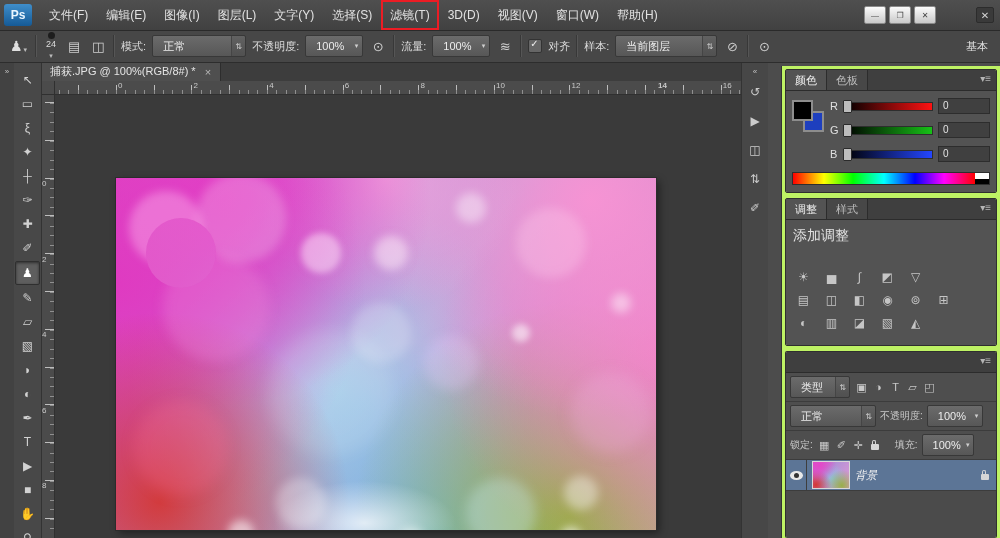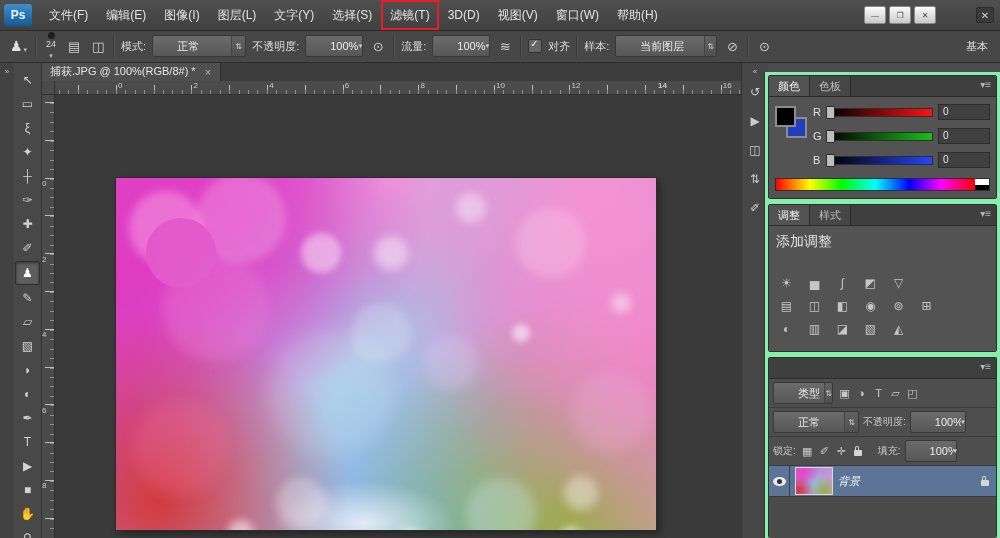--- a/index.html
+++ b/index.html
@@ -32,21 +32,21 @@
   .tool-preset{display:flex;align-items:flex-end;gap:1px;color:#e0e0e0;font-size:14px;padding:0 2px;}
   .corner-arr{font-size:7px;color:#bbb;}
   .brush-pick{display:flex;align-items:center;gap:3px;padding:1px 3px;border-radius:2px;flex-direction:column;}
   .brush-pick .col{display:flex;flex-direction:column;align-items:center;line-height:1;}
   .dot{width:7px;height:7px;border-radius:50%;background:#1d1d1d;margin-bottom:1px;}
   .bsize{font-size:9px;color:#ddd;}
   .bar-icon{width:18px;height:18px;display:flex;align-items:center;justify-content:center;
     color:#cfcfcf;font-size:13px;flex:none;}
   .select{height:20px;background:linear-gradient(#6b6b6b,#575757);border:1px solid #383838;
     border-radius:2px;display:flex;align-items:center;justify-content:space-between;flex:none;color:#ececec;}
-  .sel-txt{padding:0 24px;font-size:11px;overflow:hidden;}
+  .sel-txt{padding:0 10px;font-size:11px;overflow:hidden;}
   .sel-arr{width:13px;align-self:stretch;border-left:1px solid #454545;display:flex;
     align-items:center;justify-content:center;font-size:8px;color:#cfcfcf;background:rgba(0,0,0,.08);}
   .sel-arr.plain{border-left:none;background:none;font-size:7px;}
   .w92{width:92px}.w52{width:56px}.w100{width:100px}.w58{width:58px}.w84{width:84px}.w54{width:54px}.w50{width:50px}
   .checkbox{width:12px;height:12px;background:#666;border:1px solid #333;border-radius:2px;
     position:relative;flex:none;}
   .checkbox.checked::after{content:"✓";position:absolute;left:1px;top:-2px;color:#eee;font-size:10px;}
   .workspace{margin-left:auto;color:#e0e0e0;font-size:11px;padding-right:4px;}
   
   .collapse-strip-left{position:absolute;left:0;top:62px;width:14px;bottom:0;background:#424242;
@@ -121,21 +121,21 @@
       210px 0px 8px -18px rgba(255,242,250,.50),
       340px 80px 6px -26px rgba(255,255,255,.55);}
   
   .right-strip{position:absolute;right:232px;top:62px;width:26px;bottom:0;background:#474747;
     border-left:1px solid #333;display:flex;flex-direction:column;align-items:center;z-index:20;}
   .strip-collapse{color:#c0c0c0;font-size:8px;padding:5px 0 6px;}
   .panel-icon-col{display:flex;flex-direction:column;gap:9px;align-items:center;}
   .strip-icon{width:20px;height:20px;display:flex;align-items:center;justify-content:center;
     color:#cccccc;font-size:12px;border-radius:2px;}
   
-  .panels{position:absolute;right:0;top:72px;width:236px;bottom:0;background:#86efac;
+  .panels{position:absolute;right:0;top:66px;width:219px;bottom:0;background:#bef264;
     border-left:1px solid #333;padding:3px 3px 0;box-sizing:border-box;display:flex;flex-direction:column;z-index:20;}
   .pgroup{margin-bottom:5px;border:1px solid #2f2f2f;border-radius:2px;overflow:hidden;flex:none;}
   .pgroup.grow{flex:1;display:flex;flex-direction:column;margin-bottom:0;border-bottom:none;}
   .ptabs{display:flex;align-items:stretch;background:#3f3f3f;height:20px;border-bottom:1px solid #2c2c2c;}
   .tabwrap{display:flex;}
   .ptab{padding:3px 9px 0;font-size:11px;color:#bdbdbd;background:#474747;border-right:1px solid #2c2c2c;white-space:nowrap;}
   .ptab.active{background:#535353;color:#efefef;}
   .pmenu{margin-left:auto;color:#b5b5b5;font-size:10px;padding:3px 5px 0;}
   .pbody{background:#535353;padding:7px 6px;}
   

